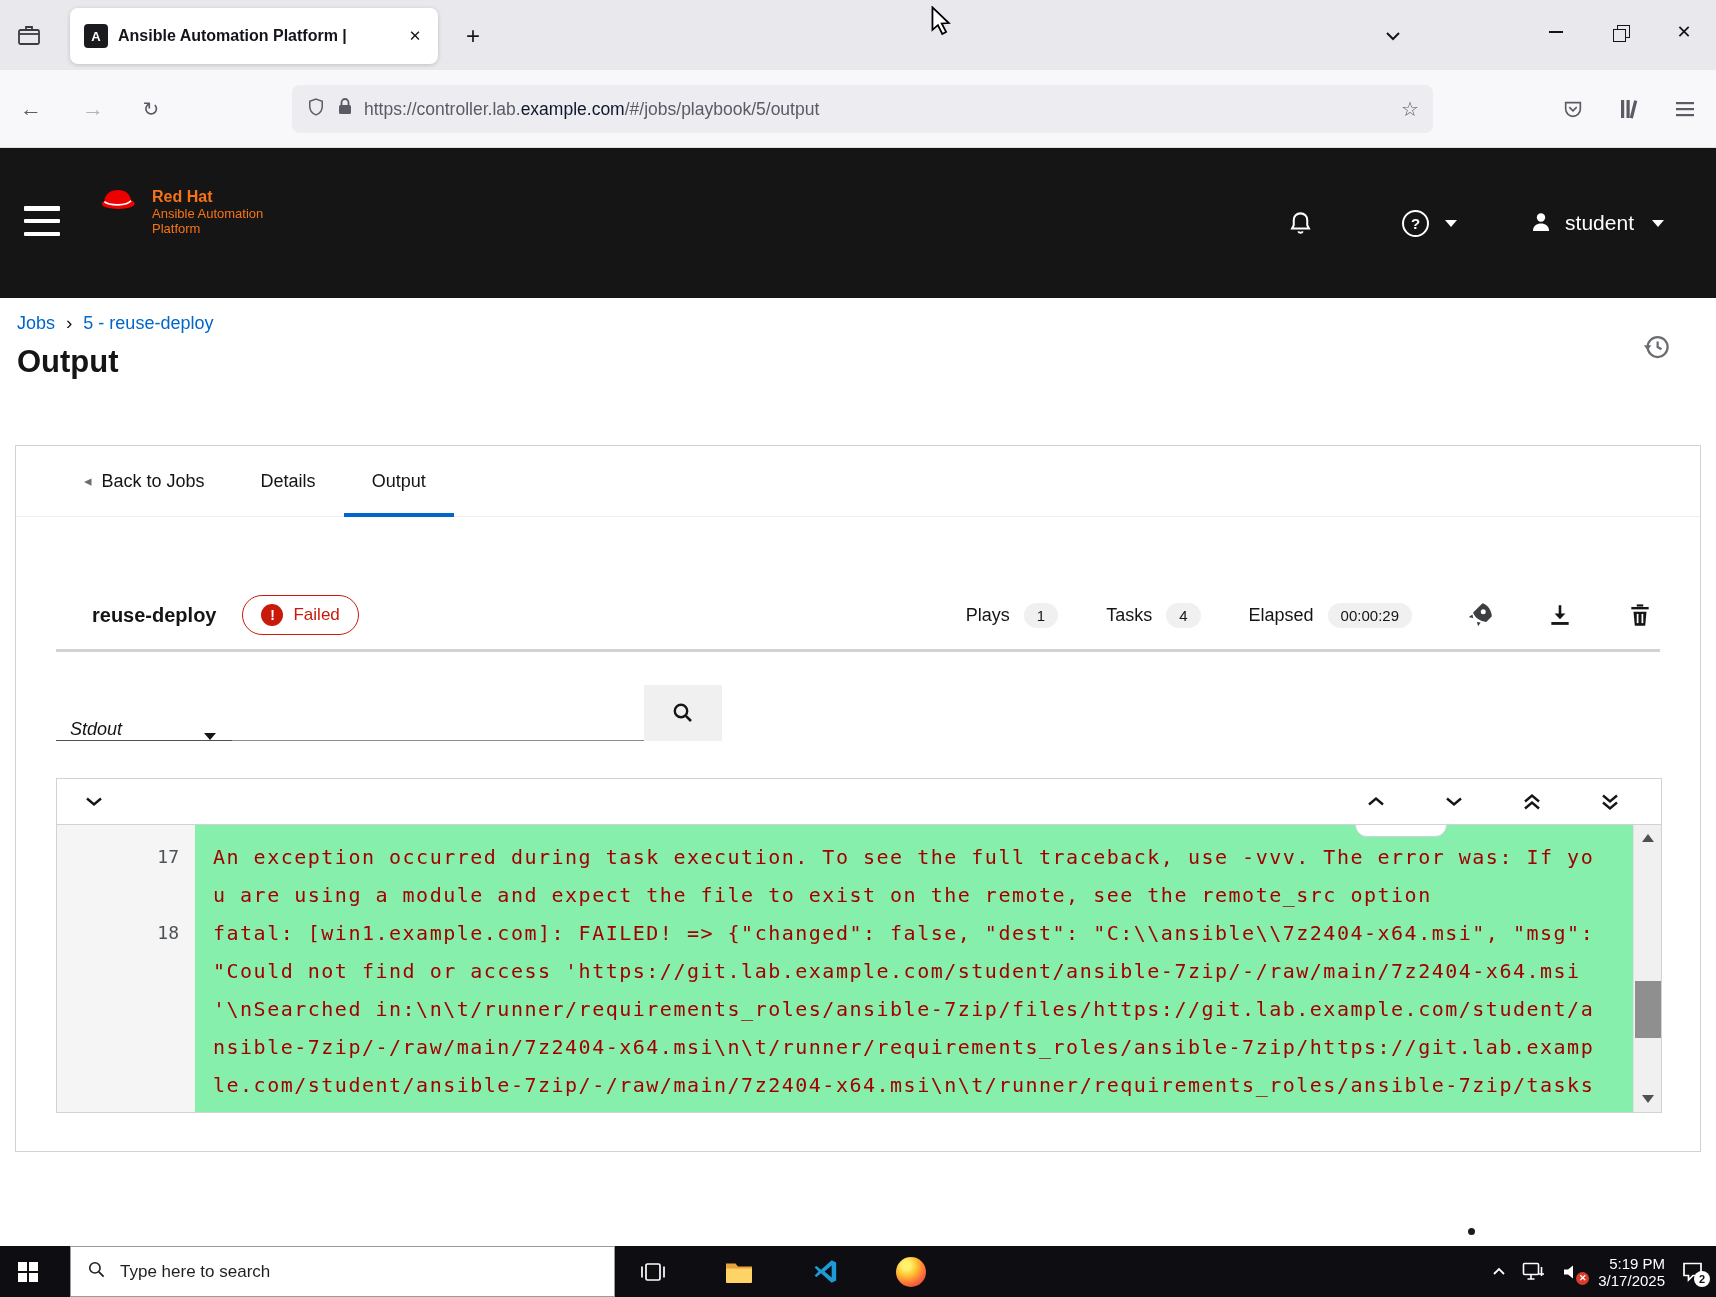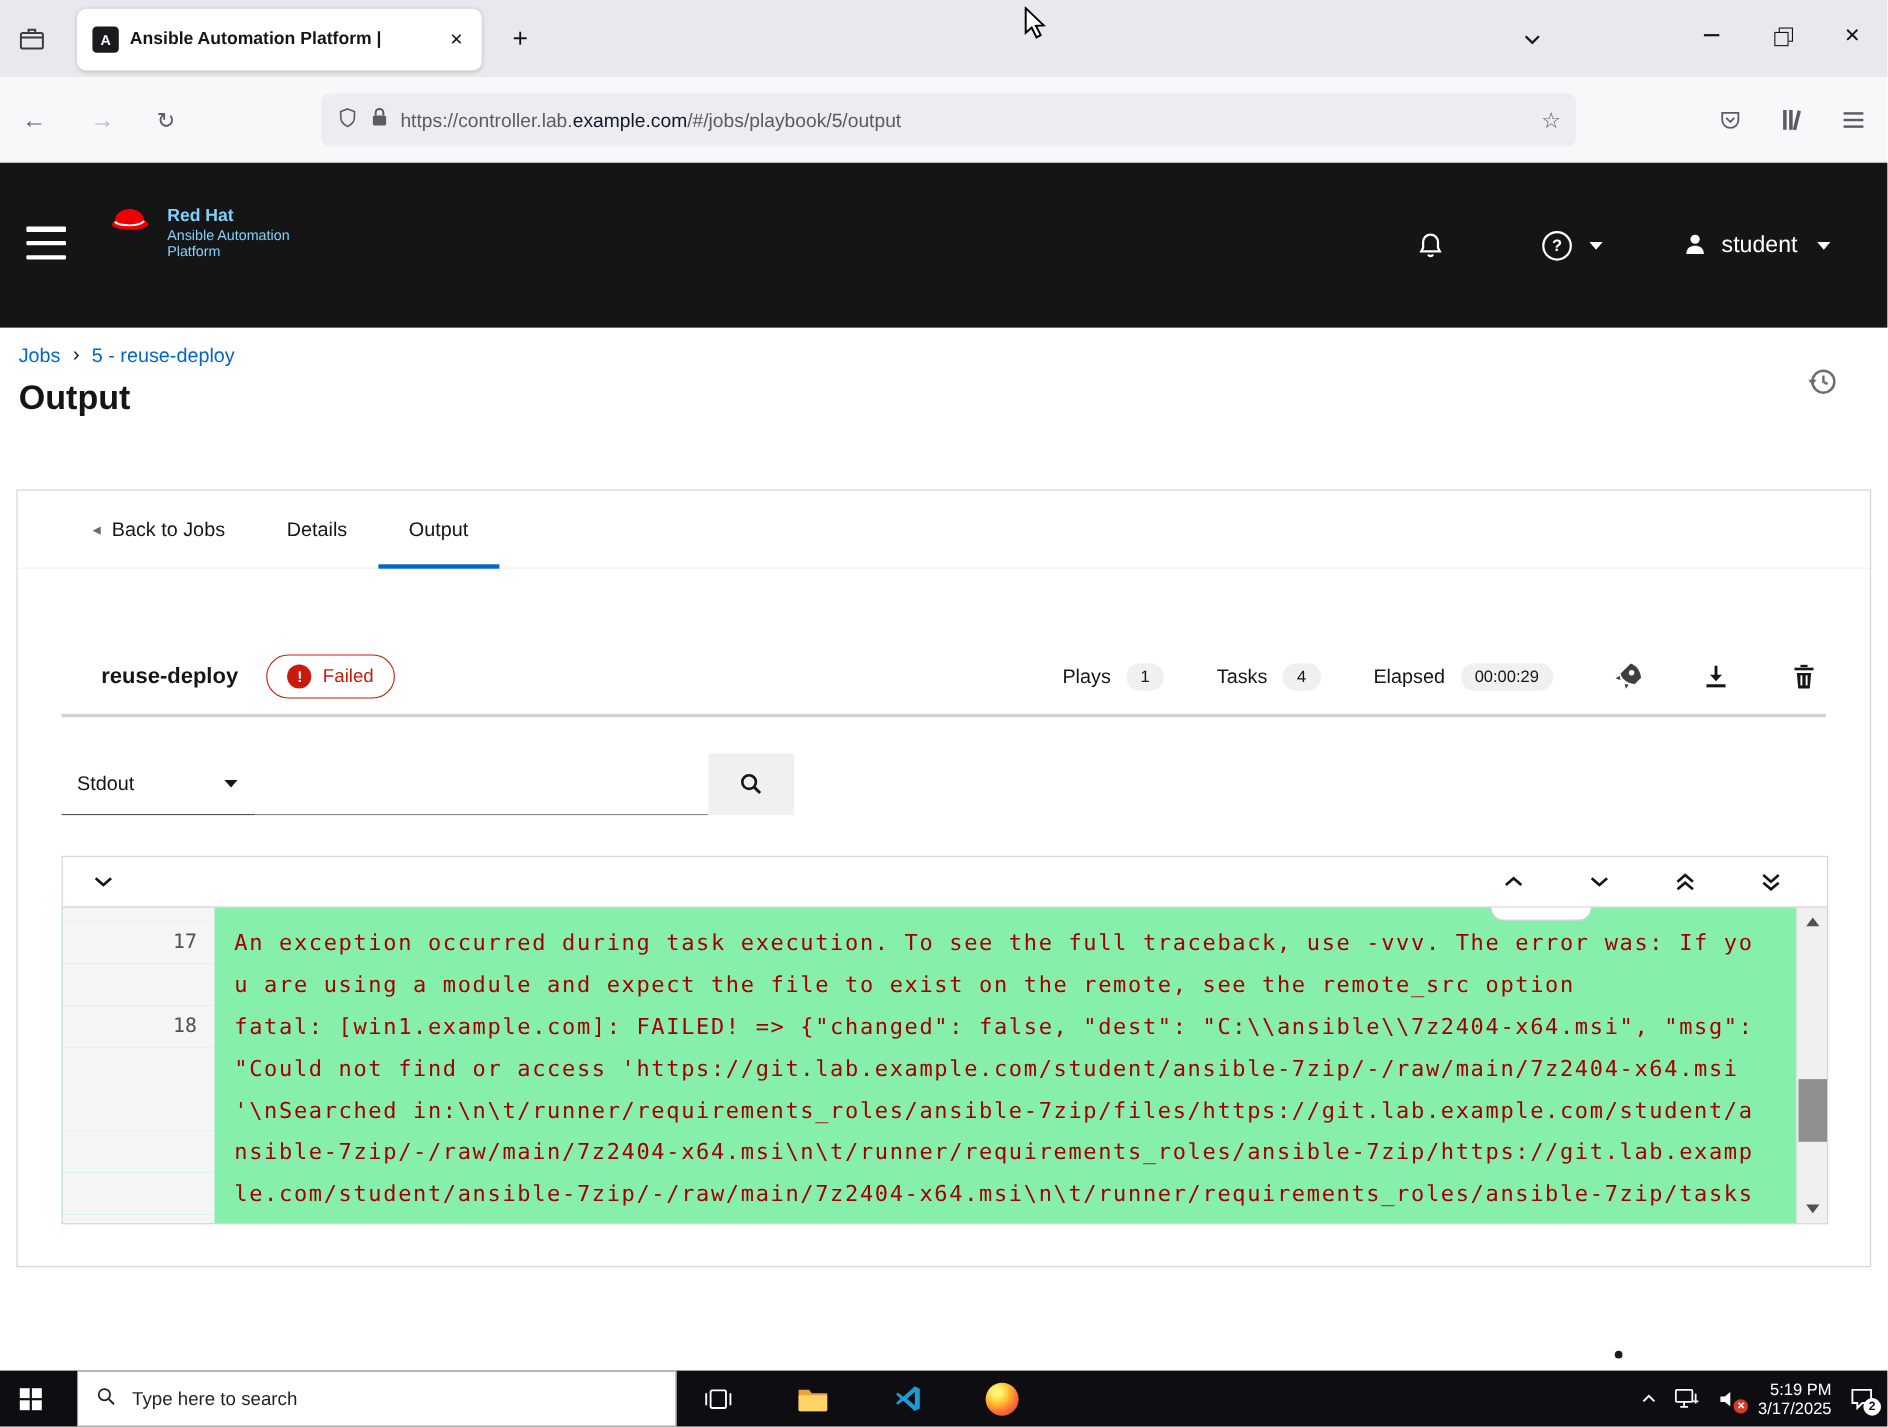--- a/index.html
+++ b/index.html
@@ -34,21 +34,21 @@
   .url-text .domain { color:#0f172a; }
   .star-btn { font-size:20px; color:#5b5b66; }
   .nav-right { position:absolute; right:10px; top:18px; display:flex; gap:14px; }
   .nav-right button { width:42px; height:42px; display:flex; align-items:center; justify-content:center; border-radius:6px; }
 
   
   .masthead { position:absolute; left:0; top:148px; width:1716px; height:150px; background:#151515; }
   .nav-toggle { position:absolute; left:22px; top:56px; width:42px; height:34px; display:flex; flex-direction:column; justify-content:space-between; padding:2px 2px; }
   .nav-toggle span { display:block; width:36px; height:4.5px; background:#fff; border-radius:1px; }
   .brand { position:absolute; left:96px; top:36px; display:flex; gap:12px; align-items:flex-start; }
-  .brand-text { color:#7dd3fc; padding-top:4px; }
+  .brand-text { color:#f97316; padding-top:4px; }
   .brand-l1 { font-size:16px; font-weight:700; line-height:18px; }
   .brand-l2, .brand-l3 { font-size:13px; line-height:15px; }
   .masthead-right { position:absolute; right:52px; top:0; height:150px; display:flex; align-items:center; }
   .mh-btn { display:flex; align-items:center; justify-content:center; }
   .help-circle { width:27px; height:27px; border:2px solid #fff; border-radius:50%; color:#fff; font-size:15px; font-weight:700; display:flex; align-items:center; justify-content:center; }
   .caret-down { width:0; height:0; border-left:6px solid transparent; border-right:6px solid transparent; border-top:7px solid #fff; display:inline-block; }
   .username { color:#fff; font-size:21px; }
 
   
   .pagehead { position:absolute; left:0; top:298px; width:1716px; height:147px; background:#fff; padding:14px 0 0 17px; }
@@ -70,21 +70,21 @@
   .failed-badge { display:flex; align-items:center; gap:10px; border:1px solid #c9190b; border-radius:24px; padding:8px 18px; }
   .failed-ic { width:22px; height:22px; border-radius:50%; background:#c9190b; color:#fff; font-size:14px; font-weight:700; display:flex; align-items:center; justify-content:center; }
   .failed-txt { color:#c9190b; font-size:17px; }
   .job-right { display:flex; align-items:center; }
   .stat-label { font-size:18px; color:#151515; }
   .pf-pill { background:#f0f0f0; border-radius:14px; padding:4px 13px; font-size:15px; color:#151515; margin-left:14px; }
   .stat-group { display:flex; align-items:center; margin-right:48px; }
   .act-btn { width:40px; height:40px; display:flex; align-items:center; justify-content:center; margin-left:40px; }
   .divider { height:3px; background:#d2d2d2; margin:6px 40px 0 40px; }
   .stdout-row { margin:33px 0 0 40px; display:flex; height:56px; }
-  .filter-select { width:176px; border-bottom:1.5px solid #4f5255; display:flex; align-items:center; justify-content:space-between; padding:0 16px 0 14px; }
+  .filter-select { width:176px; border-bottom:1.5px solid #4f5255; display:flex; align-items:flex-end; justify-content:space-between; padding:0 16px 0 14px;font-style:italic; }
   .filter-label { font-size:18px; color:#151515; }
   .caret-dark { width:0; height:0; border-left:6px solid transparent; border-right:6px solid transparent; border-top:7px solid #151515; }
   .search-input { width:412px; border:none; border-bottom:1.5px solid #8a8d90; font-size:17px; background:#fff; outline:none; padding:0 10px; }
   .search-btn { width:78px; background:#f0f0f0; display:flex; align-items:center; justify-content:center; }
 
   
   .log-box { margin:37px 38px 0 40px; border:1px solid #d2d2d2; }
   .log-toolbar { height:46px; display:flex; align-items:center; padding:0 42px 0 28px; border-bottom:1px solid #d2d2d2; }
   .lt-spacer { flex:1; }
   .lt-btn { display:flex; align-items:center; justify-content:center; margin-left:60px; }

